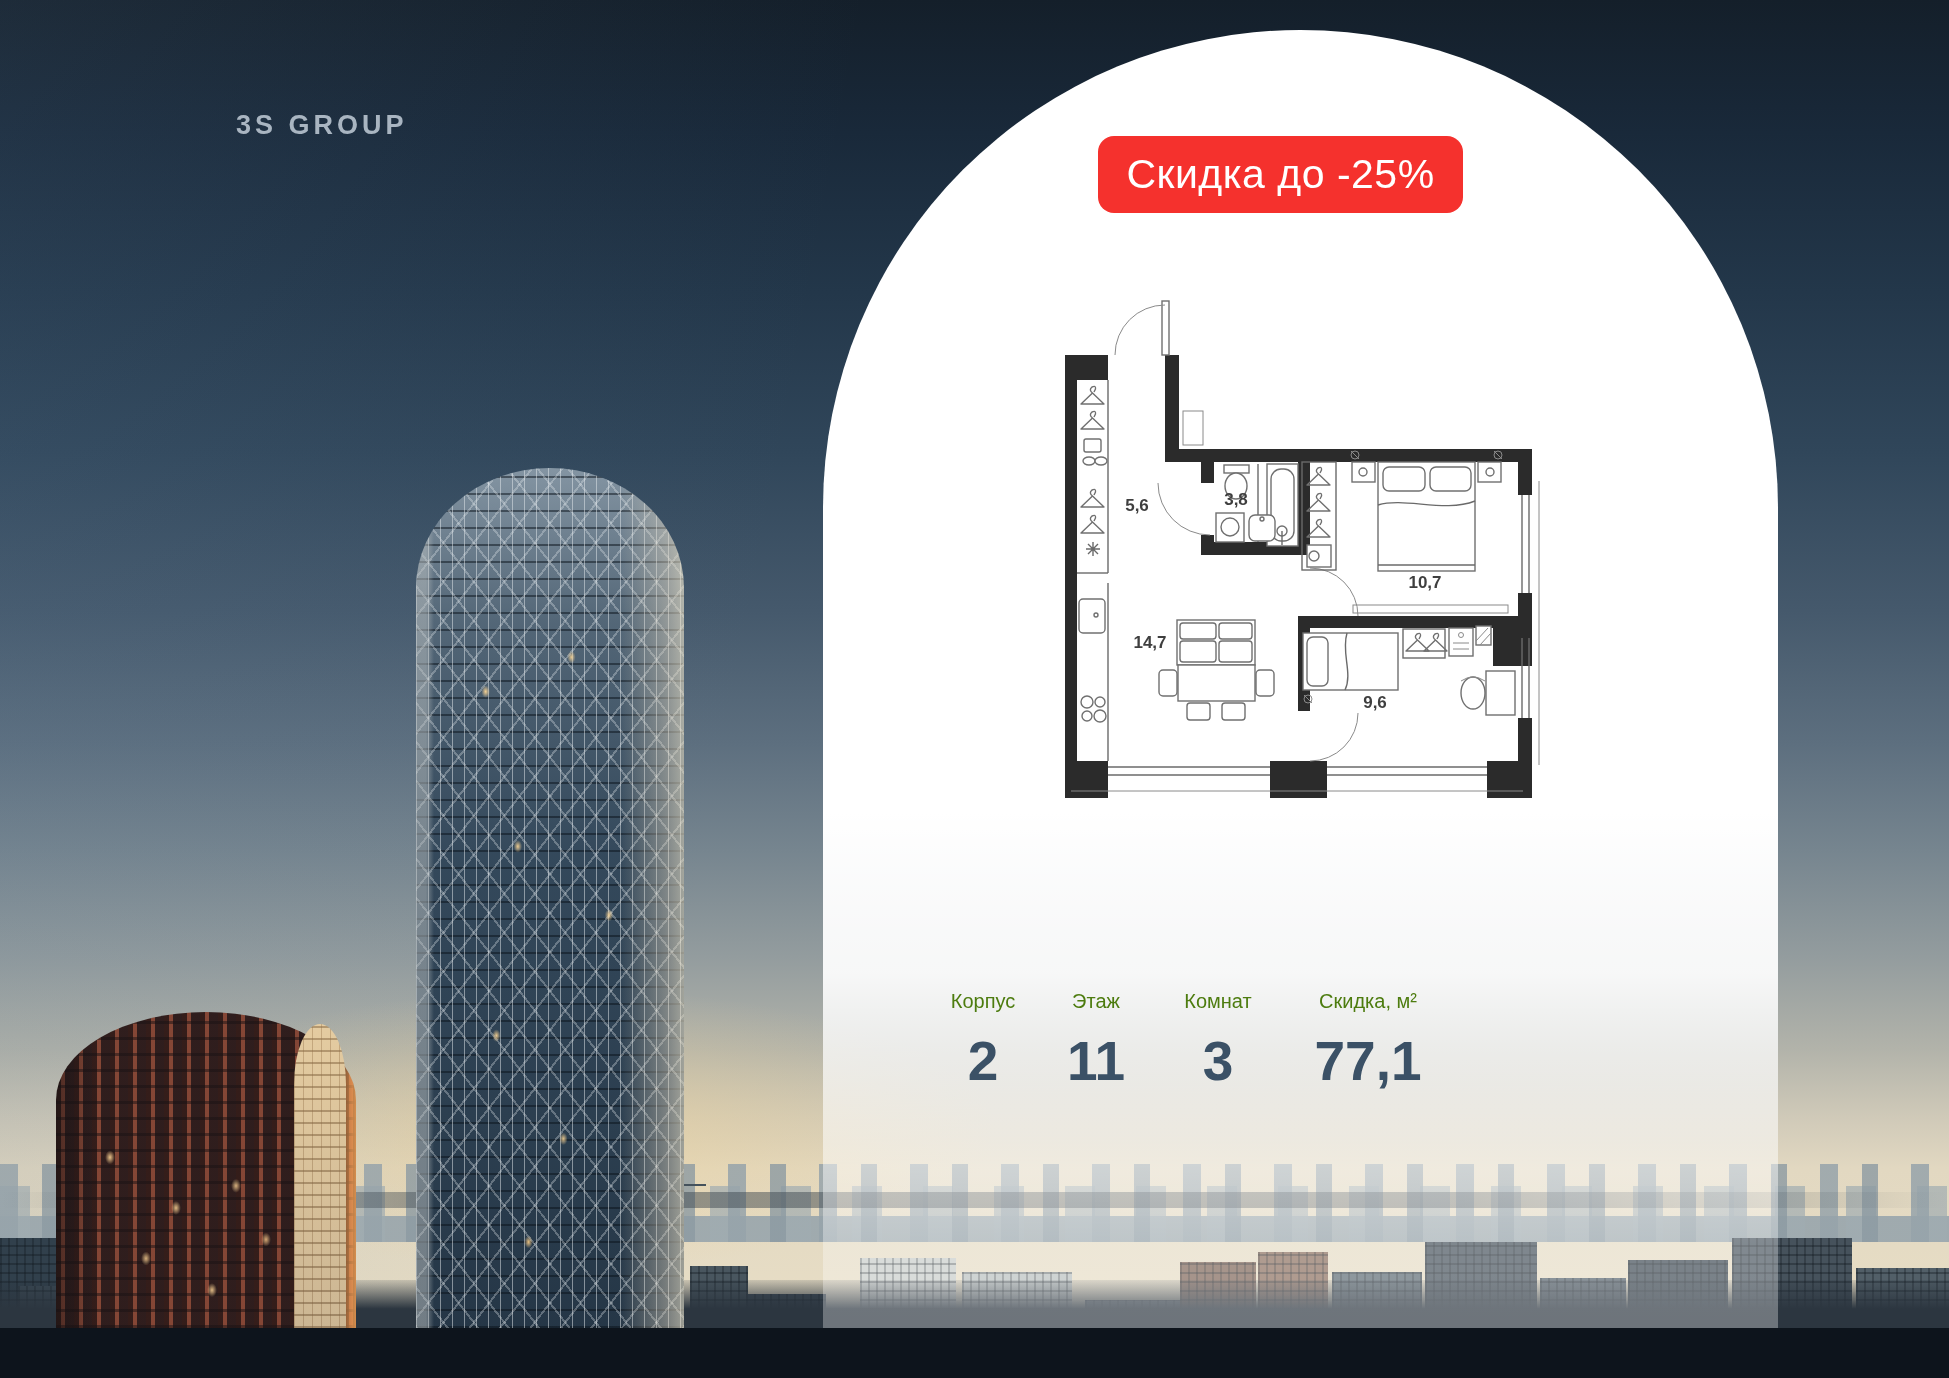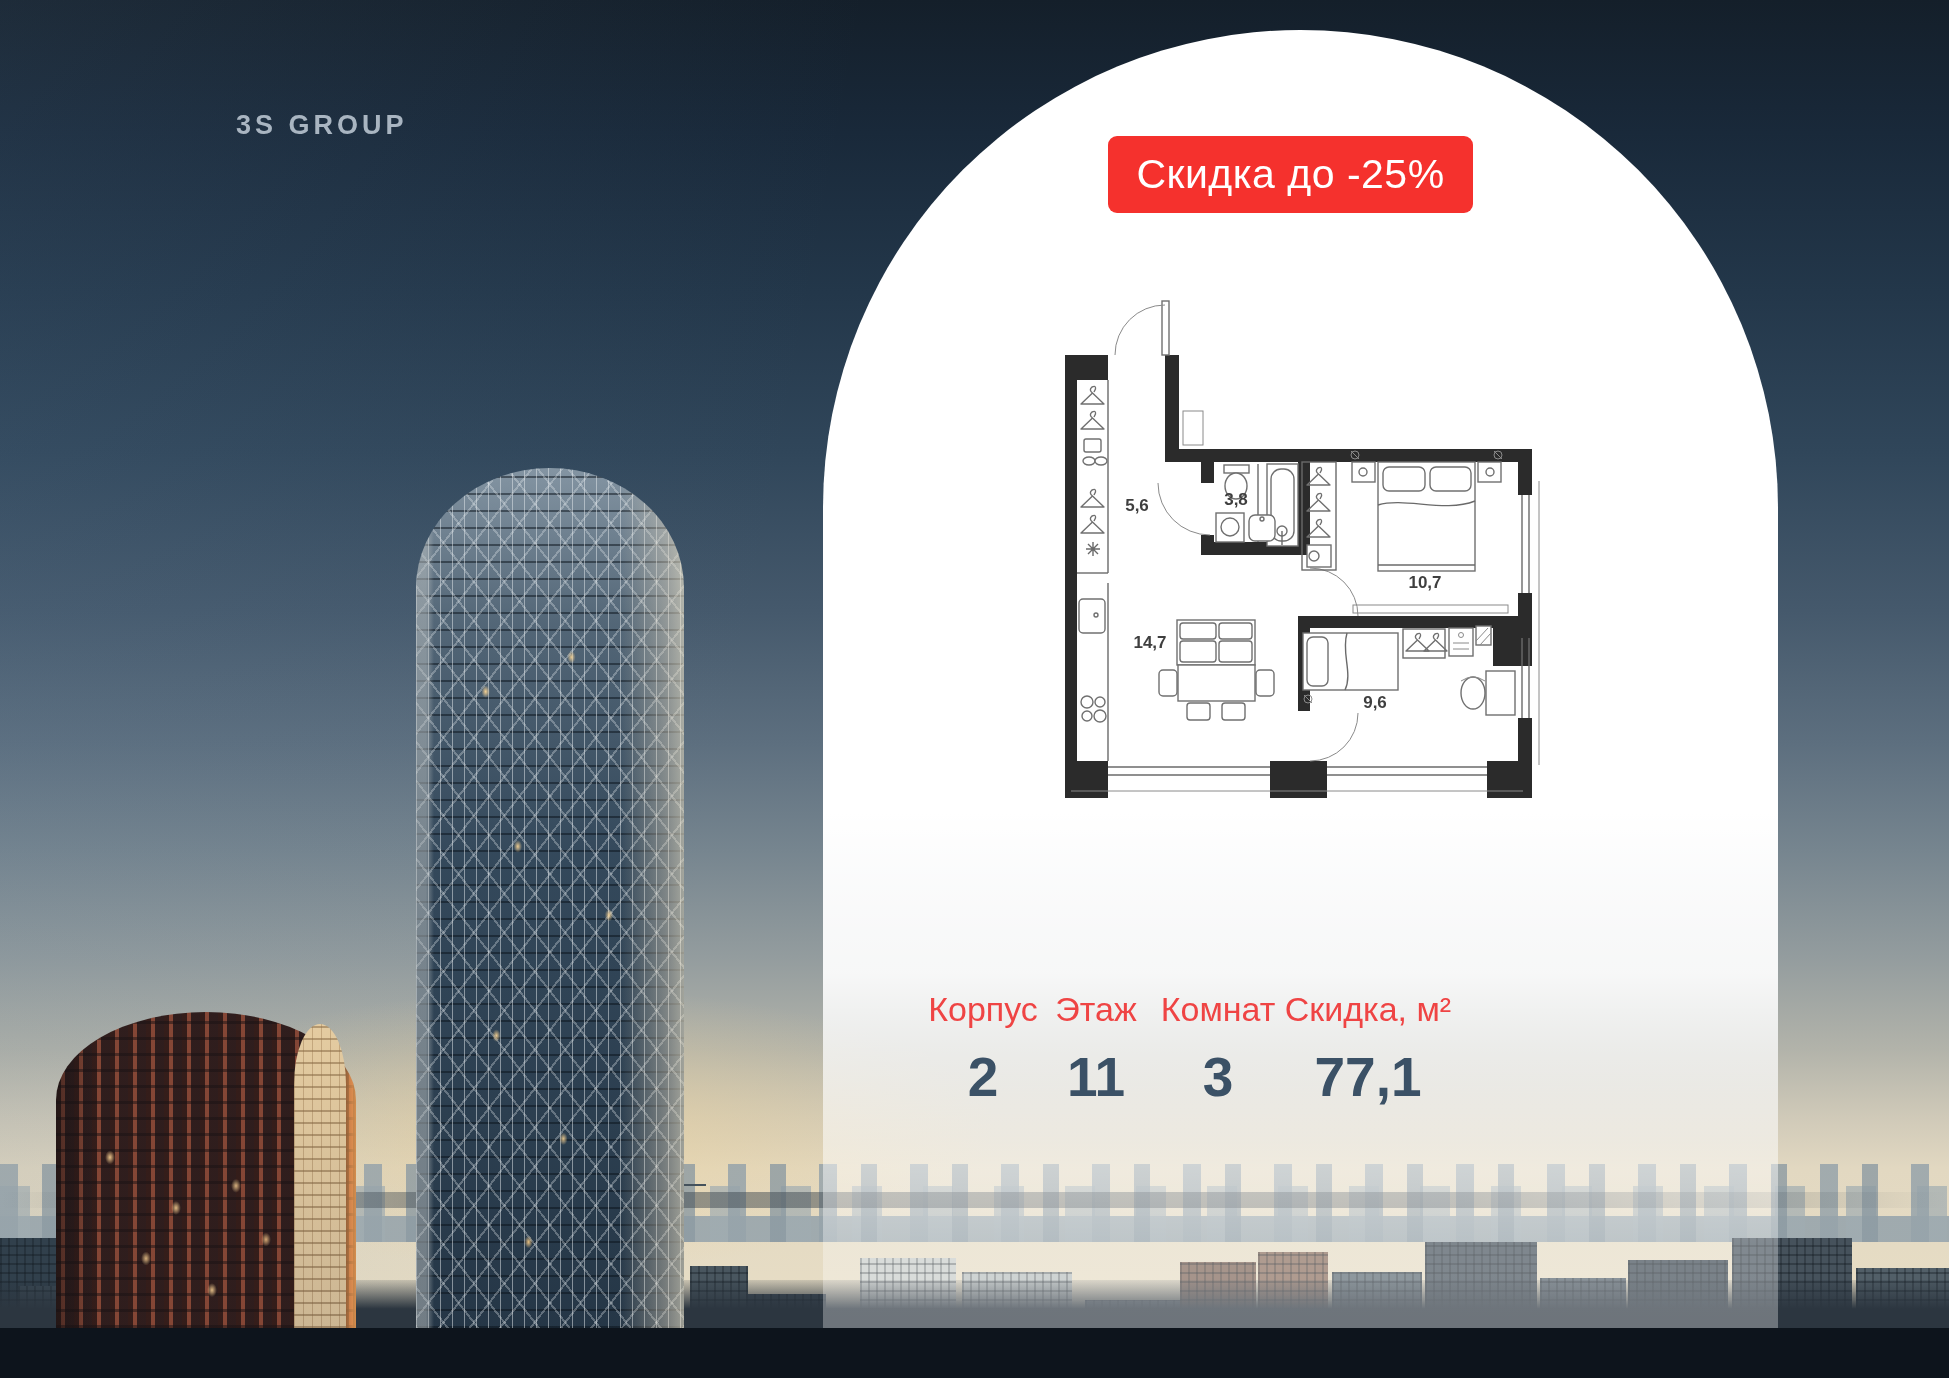--- a/index.html
+++ b/index.html
@@ -83,34 +83,34 @@
       rgba(255,255,255,0.32) 90%, rgba(255,255,255,0.3) 100%);}
   
   .developer{position:absolute;left:236px;top:110px;z-index:6;color:#a9b5c1;
     font-size:27px;font-weight:600;letter-spacing:4px;}
   .project{position:absolute;left:110px;top:160px;z-index:6;color:#fbfcfd;
     font-family:"Liberation Serif",serif;font-size:168px;font-weight:400;line-height:1;}
   .project-sub{position:absolute;left:300px;top:352px;width:212px;z-index:6;color:#f8fafc;
     font-family:"Liberation Serif",serif;font-size:55px;letter-spacing:7px;text-align:right;}
   
   .badge{position:absolute;left:1098px;top:136px;width:365px;height:77px;z-index:6;
-    background:#f5312d;border:none;border-radius:9px;color:#ffffff;
+    background:#f5312d;border:none;border-radius:16px;color:#ffffff;
     font-family:"Liberation Sans",sans-serif;font-size:41px;font-weight:500;
-    display:flex;align-items:center;justify-content:center;letter-spacing:0.5px;cursor:pointer;margin-left:10px;}
+    display:flex;align-items:center;justify-content:center;letter-spacing:0.5px;cursor:pointer;}
   
   .floorplan{position:absolute;left:1053px;top:243px;z-index:6;}
   .floorplan .wall{fill:#2b2b2b;}
   .floorplan .thin{stroke:#6a6a6a;stroke-width:1.4;fill:none;}
   .floorplan .thin2{stroke:#8a8a8a;stroke-width:1;fill:none;}
   .floorplan .furn{stroke:#707070;stroke-width:1.4;fill:#ffffff;}
   .floorplan text{font-family:"Liberation Sans",sans-serif;font-size:17px;font-weight:700;
     fill:#3f3f3f;text-anchor:middle;}
   
   .stat{position:absolute;top:990px;z-index:6;transform:translateX(-50%);text-align:center;}
-  .stat .lbl{color:#ef4444;font-size:34px;font-weight:400;white-space:nowrap;}
+  .stat .lbl{color:#4d7c0f;font-size:20px;font-weight:400;white-space:nowrap;}
   .stat .val{margin-top:16px;color:#3b5166;font-size:55px;font-weight:700;}
 </style>
 </head>
 <body>
 
 <div class="scene">
 
   <div class="sky"></div>
   <div class="sky-glow"></div>
   <div class="skyline-far"></div>

